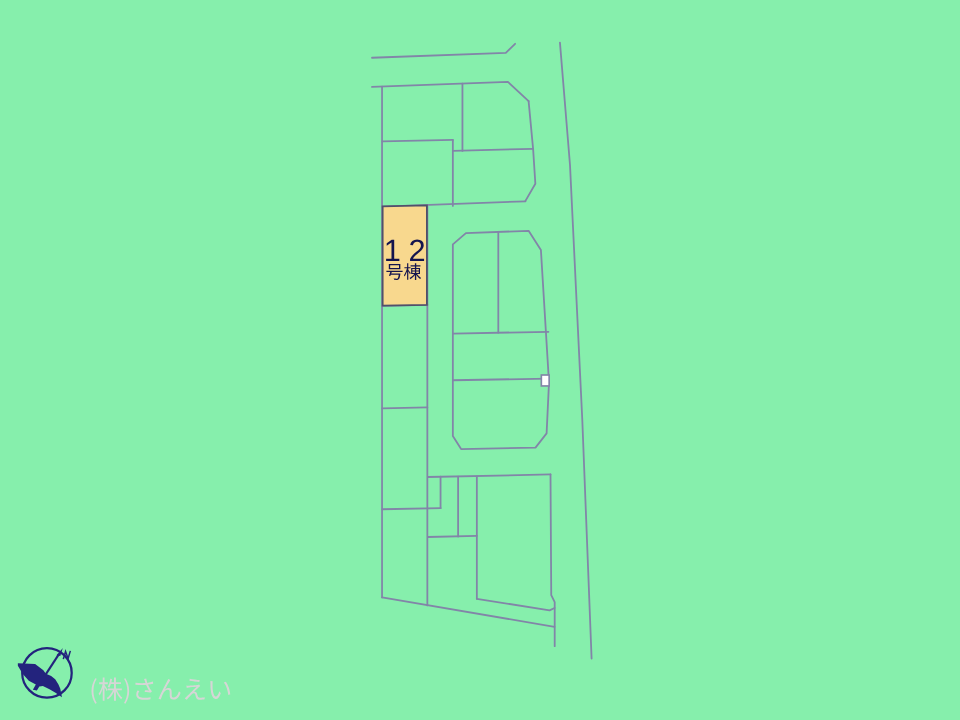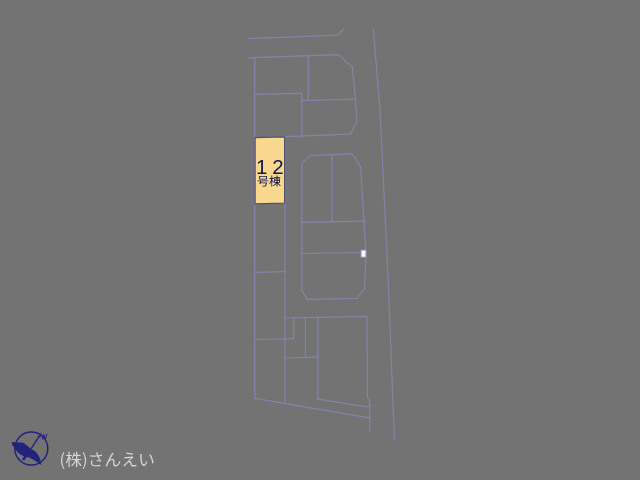--- a/index.html
+++ b/index.html
@@ -1,16 +1,16 @@
 <!DOCTYPE html>
 <html><head>
 <meta charset="utf-8">
 <style>
   html,body{margin:0;padding:0;background:#ffffff;}
-  .page{position:relative;width:640px;height:480px;background:#737373;overflow:hidden;
+  .page{position:relative;width:640px;height:480px;background:#86efac;overflow:hidden;
         font-family:"Liberation Sans", sans-serif;}
 </style>
 </head>
 <body>
 <div class="page">
 <svg width="640" height="480" viewBox="0 0 640 480">
   <g fill="none" stroke="#8285a8" stroke-width="1.2" stroke-linecap="round" stroke-linejoin="round">
 
     <path d="M248,38.5 L337.2,35.2 L343.4,29.2"></path>
 

